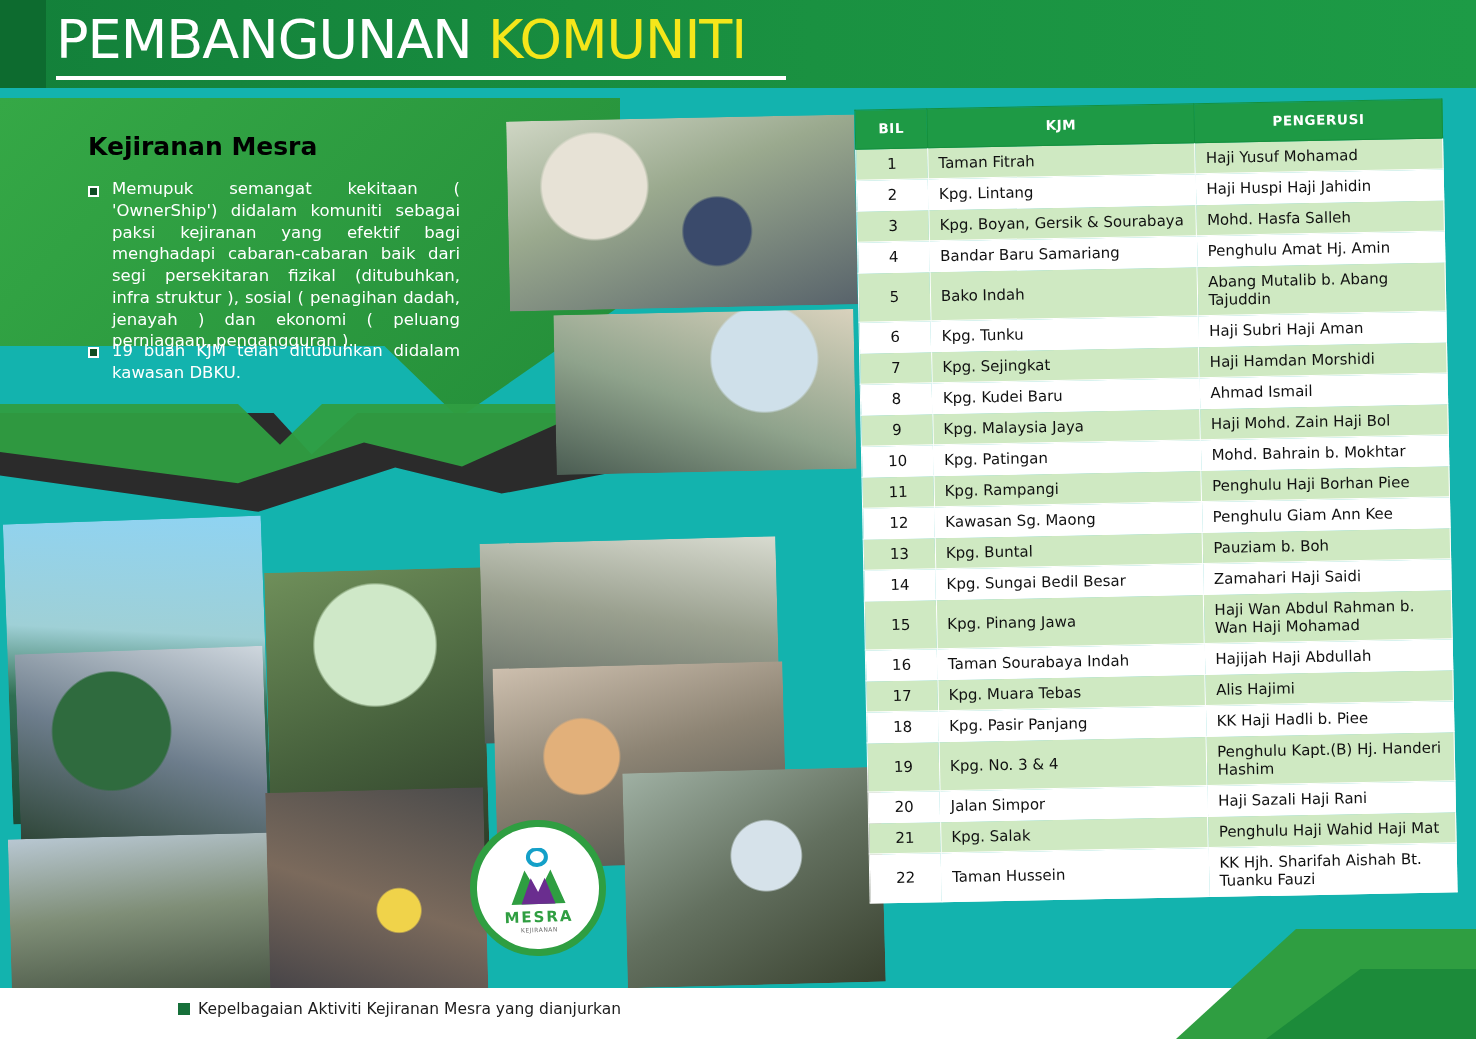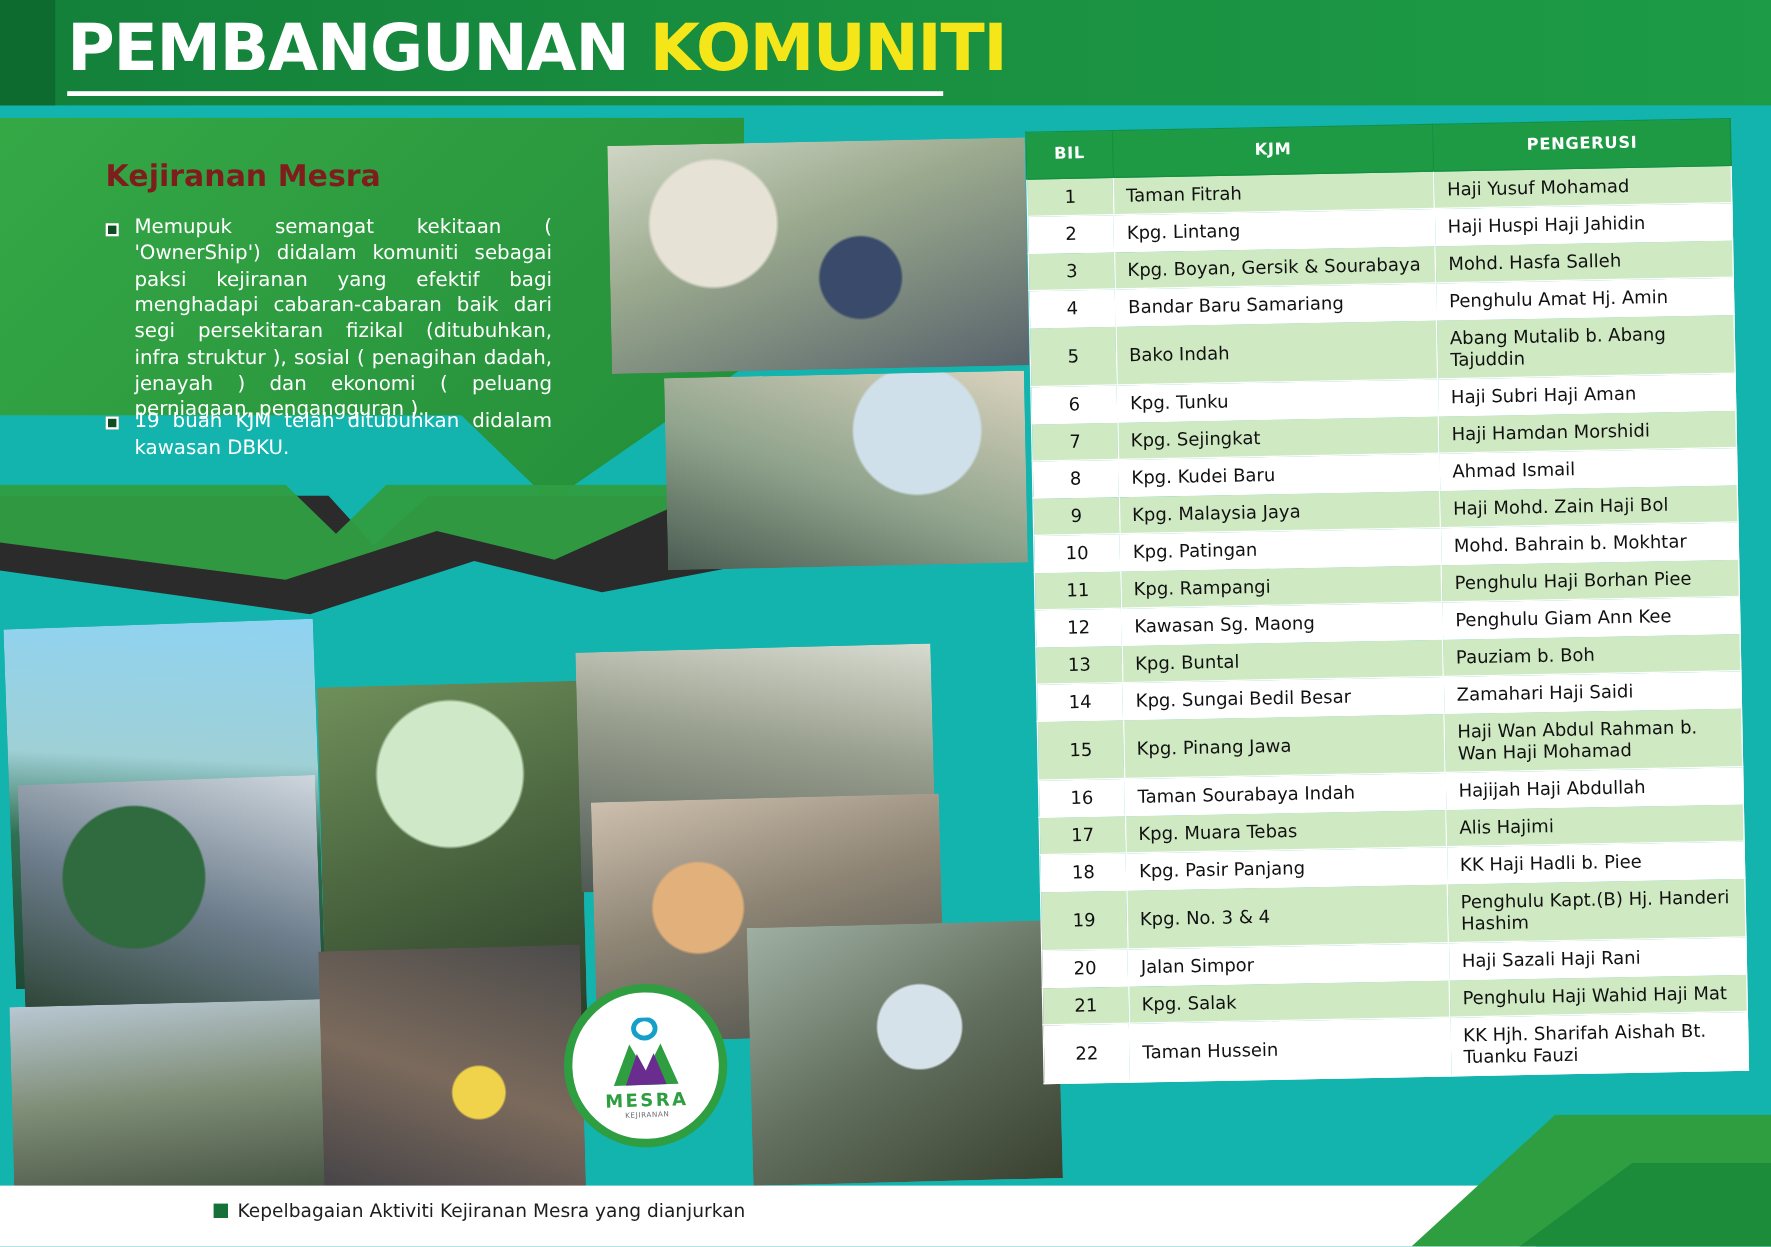--- a/index.html
+++ b/index.html
@@ -23,21 +23,21 @@
     background: #1f8a3b;
     background: linear-gradient(90deg,#13803a 0%,#1a9141 55%,#1d9b46 100%);
   }
   .header-accent {
     position: absolute; left: 0; top: 0;
     width: 46px; height: 88px;
     background: #0d6b2f;
   }
   .header-title {
     position: absolute; left: 56px; top: 8px;
-    font-size: 54px; font-weight: bold;
+    font-size: 54px; font-weight: normal;
     letter-spacing: -1px;
     color: #ffffff;
     font-family: "DejaVu Sans", sans-serif;
   }
   .header-title .hl { color: #f5e61a; }
   .header-underline {
     position: absolute; left: 56px; top: 76px;
     width: 730px; height: 4px; background: #ffffff;
   }
   .header-strip {
@@ -50,21 +50,21 @@
   .green-panel {
     position: absolute; left: 0; top: 98px;
     width: 620px; height: 400px;
     background: #2f9e41;
     background: linear-gradient(135deg,#35a846 0%,#228b38 100%);
     clip-path: polygon(0 0, 100% 0, 100% 52%, 74% 80%, 62% 62%, 0 62%);
   }
   .panel-heading {
     position: absolute; left: 88px; top: 132px;
     font-size: 25px; font-weight: bold;
-    color: #7f1d1d;
+    color: #000000;
     font-family: "DejaVu Sans", sans-serif;
   }
   .bullet-block {
     position: absolute; color: #ffffff;
     font-size: 16.5px; line-height: 1.32;
     font-family: "DejaVu Sans", sans-serif;
   }
   .bullet-sq {
     position: absolute; width: 11px; height: 11px;
     background: #0f4d23; border: 2px solid #ffffff;

